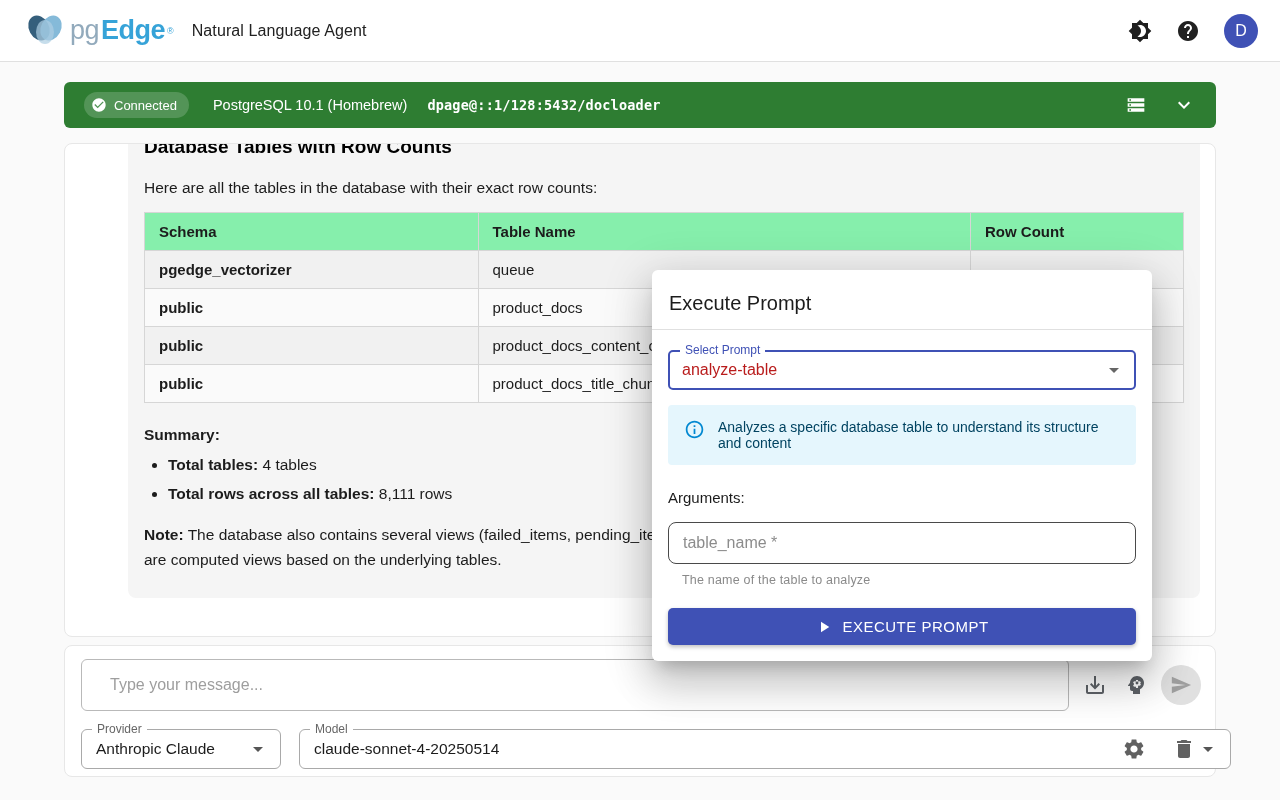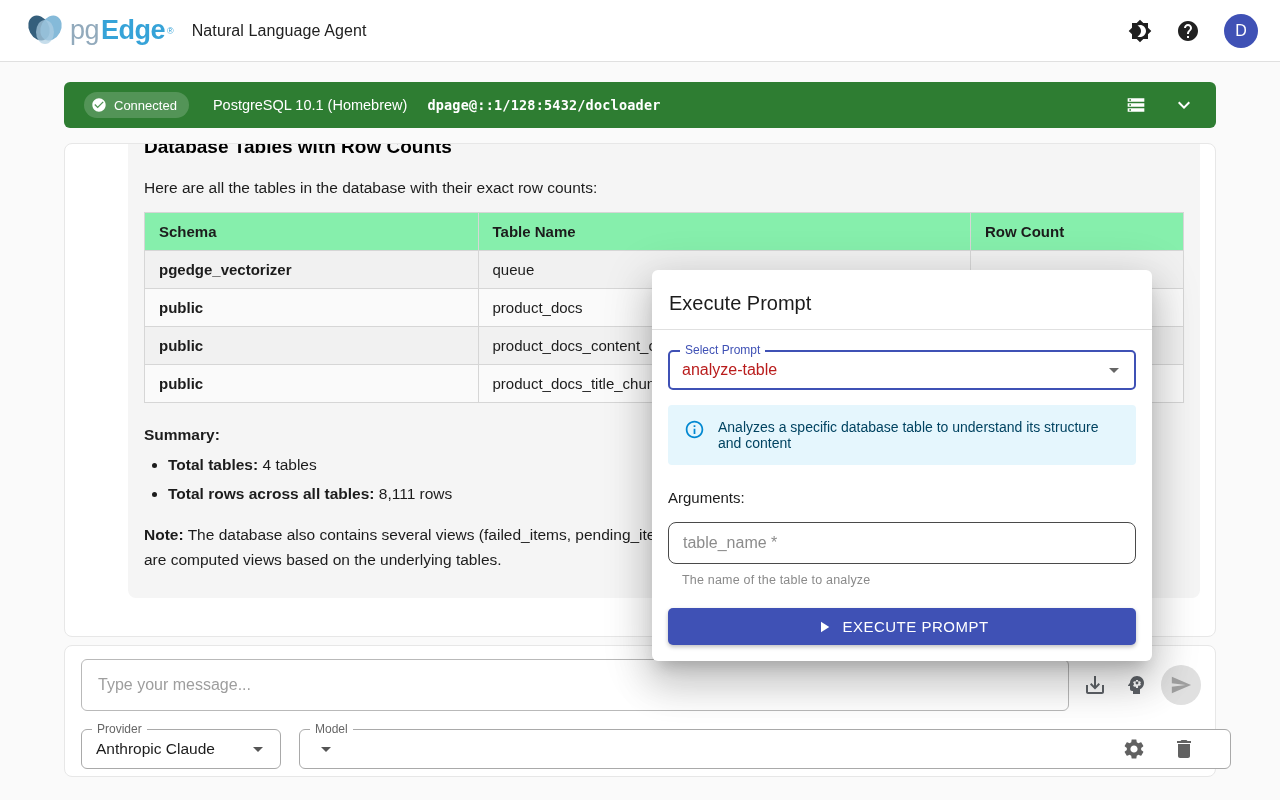--- a/index.html
+++ b/index.html
@@ -78,21 +78,21 @@
   .note-line1 { white-space: nowrap; overflow: hidden; }
   .note-line2 { margin-top: 1px; }
 
   
   .composer {
     position: absolute; top: 645px; left: 64px; width: 1152px; height: 132px;
     background: #ffffff; border: 1px solid #e7e7e7; border-radius: 8px;
   }
   .msg-input {
     position: absolute; left: 16px; top: 13px; width: 988px; height: 52px;
-    border: 1px solid #b9b9b9; border-radius: 6px; padding: 0 16px;
+    border: 1px solid #b9b9b9; border-radius: 6px; padding: 0 28px;
     font-size: 16px; font-family: inherit; color: #1c1c1c; background: #fff; outline: none;
   }
   .msg-input::placeholder { color: #9e9e9e; }
   .composer .icon-download { position: absolute; left: 1018px; top: 27px; }
   .composer .icon-psych { position: absolute; left: 1059px; top: 27px; }
   .send-btn {
     position: absolute; left: 1096px; top: 19px; width: 40px; height: 40px;
     border-radius: 50%; background: #e0e0e0; border: none;
     display: flex; align-items: center; justify-content: center; cursor: pointer;
   }
@@ -299,20 +299,21 @@
     <span class="notch-label">Provider</span>
     <span class="sel-value">Anthropic Claude</span>
     <span>
       <svg width="24" height="24" viewBox="0 0 24 24" fill="#555">
           <path d="M7 10l5 5 5-5z"></path>
         </svg>
     </span>
   </div>
   <div class="outlined-select model-select">
     <span class="notch-label">Model</span>
+    <span class="sel-value">claude-sonnet-4-20250514</span>
     <span>
       <svg width="24" height="24" viewBox="0 0 24 24" fill="#555">
           <path d="M7 10l5 5 5-5z"></path>
         </svg>
     </span>
   </div>
 
   <button class="icon-btn icon-gear">
     <span>
       <svg width="24" height="24" viewBox="0 0 24 24" fill="#616161">

